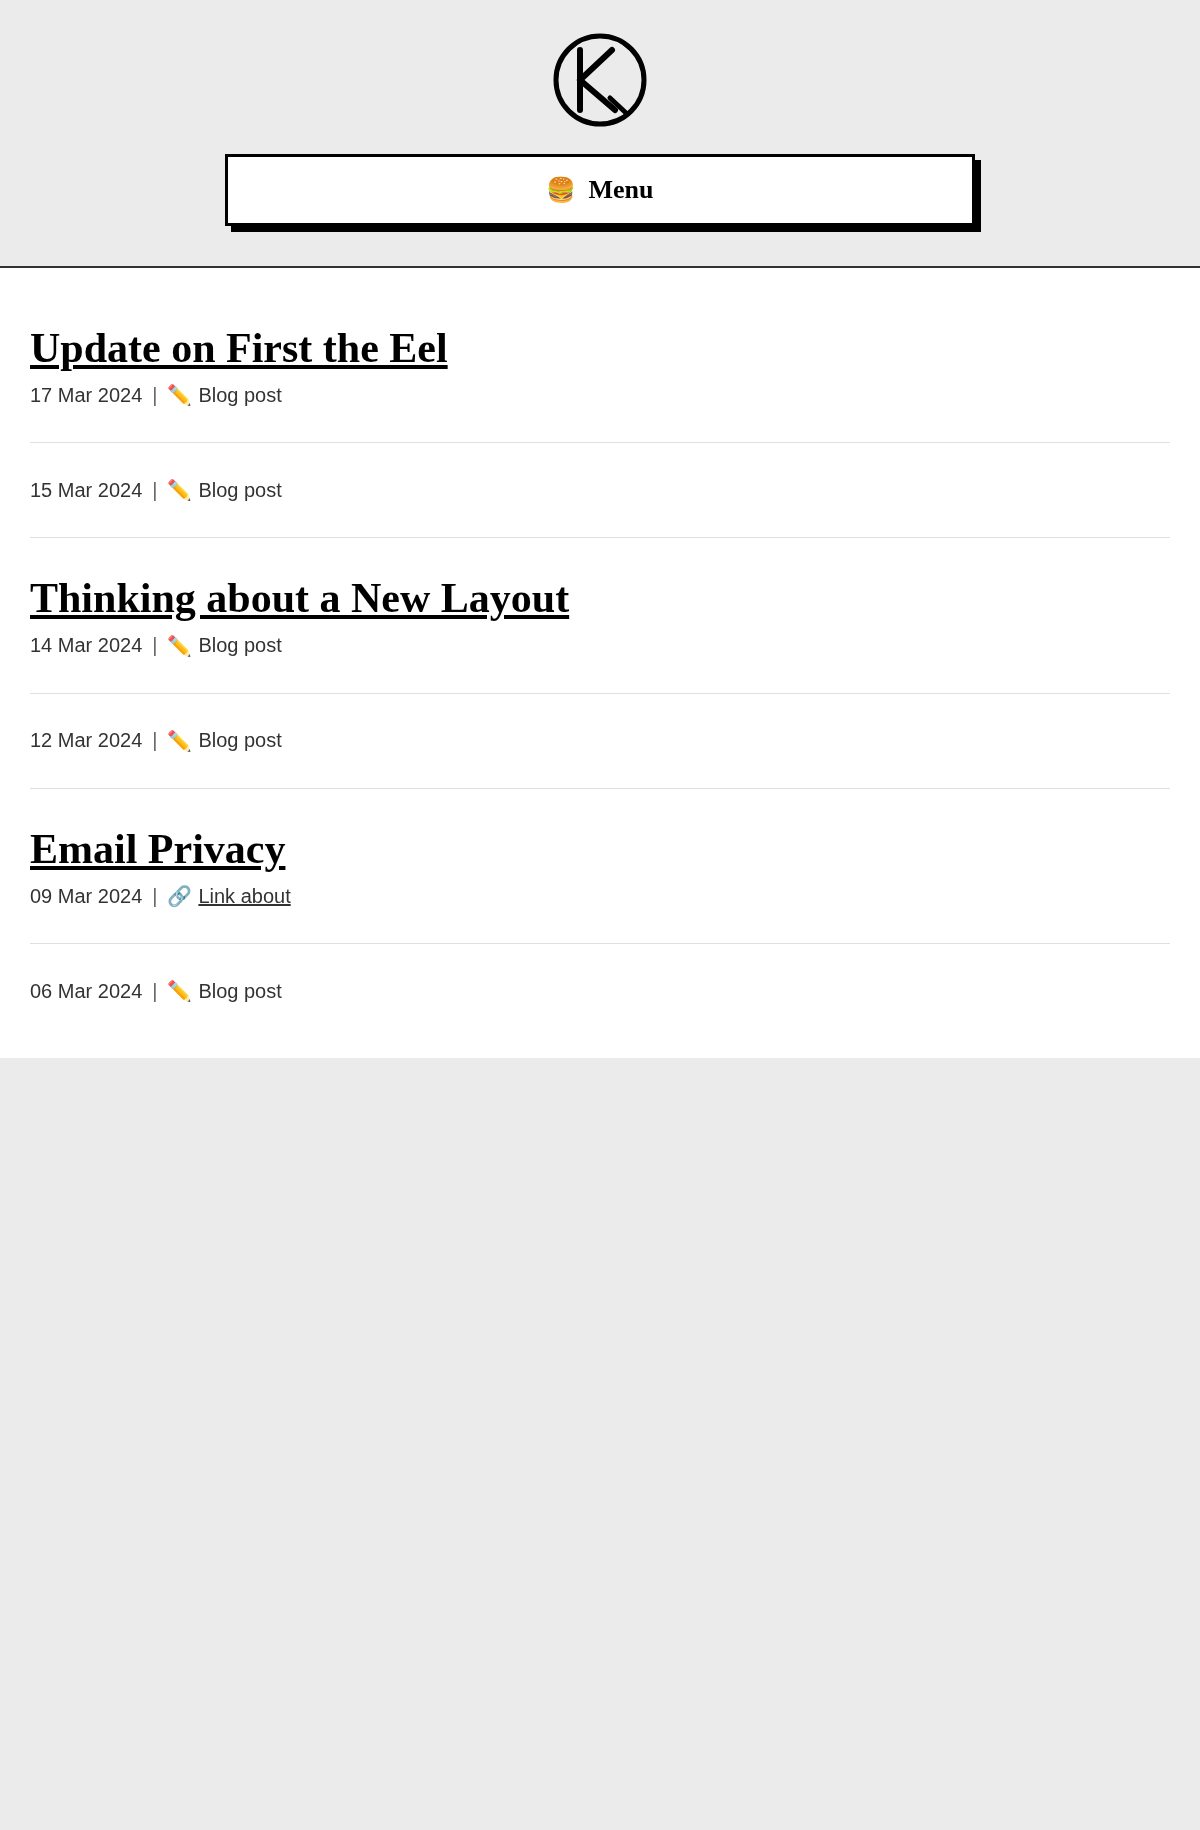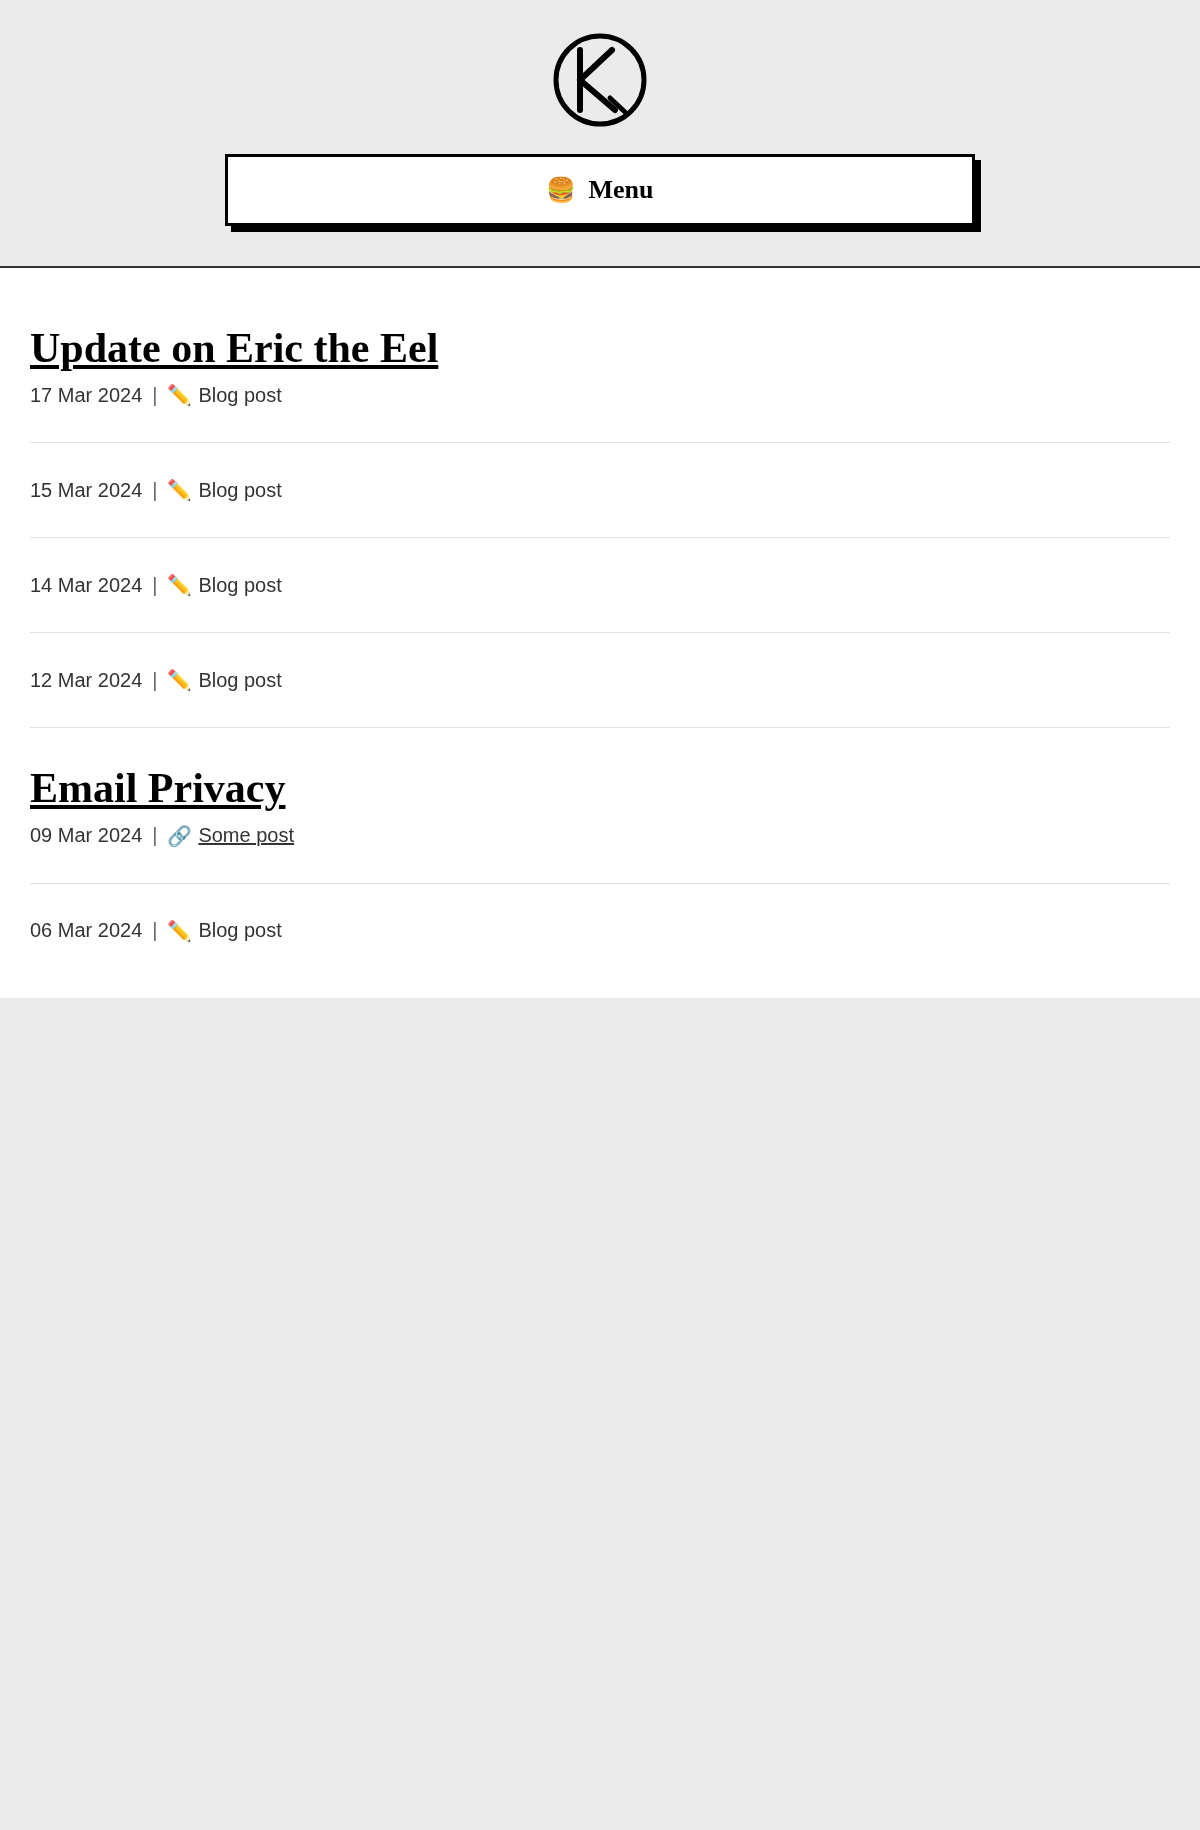--- a/index.html
+++ b/index.html
@@ -132,21 +132,21 @@
     <span class="hamburger-icon">🍔</span>
     <span>Menu</span>
   </button>
 </div>
 
 <hr class="divider">
 
 <div class="content">
 
   <div class="post-item">
-    <h2 class="post-title">Update on Eric the Eel</h2>
+    <h2 class="post-title">Update on First the Eel</h2>
     <div class="post-meta">
       <span>17 Mar 2024</span>
       <span class="separator">|</span>
       <span class="post-type">
         <span class="post-type-icon">✏️</span>
         <span>Blog post</span>
       </span>
     </div>
   </div>
 
@@ -155,20 +155,21 @@
       <span>15 Mar 2024</span>
       <span class="separator">|</span>
       <span class="post-type">
         <span class="post-type-icon">✏️</span>
         <span>Blog post</span>
       </span>
     </div>
   </div>
 
   <div class="post-item">
+    <h2 class="post-title">Thinking about a New Layout</h2>
     <div class="post-meta">
       <span>14 Mar 2024</span>
       <span class="separator">|</span>
       <span class="post-type">
         <span class="post-type-icon">✏️</span>
         <span>Blog post</span>
       </span>
     </div>
   </div>
 
@@ -183,21 +184,21 @@
     </div>
   </div>
 
   <div class="post-item">
     <h2 class="post-title">Email Privacy</h2>
     <div class="post-meta">
       <span>09 Mar 2024</span>
       <span class="separator">|</span>
       <span class="post-type">
         <span class="post-type-icon">🔗</span>
-        <span class="link-post-text">Some post</span>
+        <span class="link-post-text">Link about</span>
       </span>
     </div>
   </div>
 
   <div class="post-item">
     <div class="post-meta">
       <span>06 Mar 2024</span>
       <span class="separator">|</span>
       <span class="post-type">
         <span class="post-type-icon">✏️</span>

